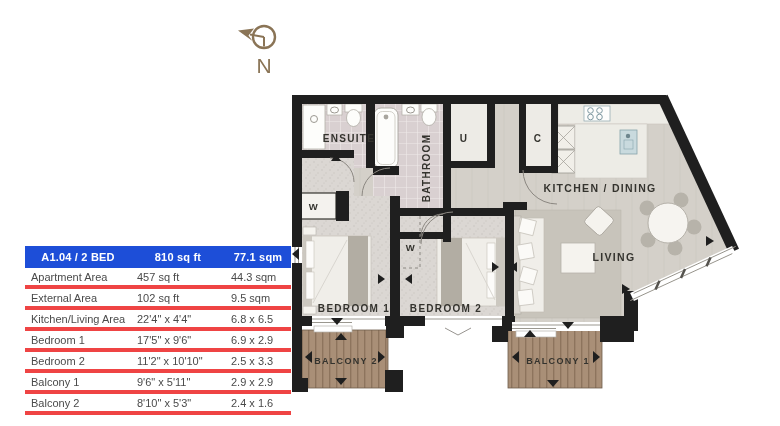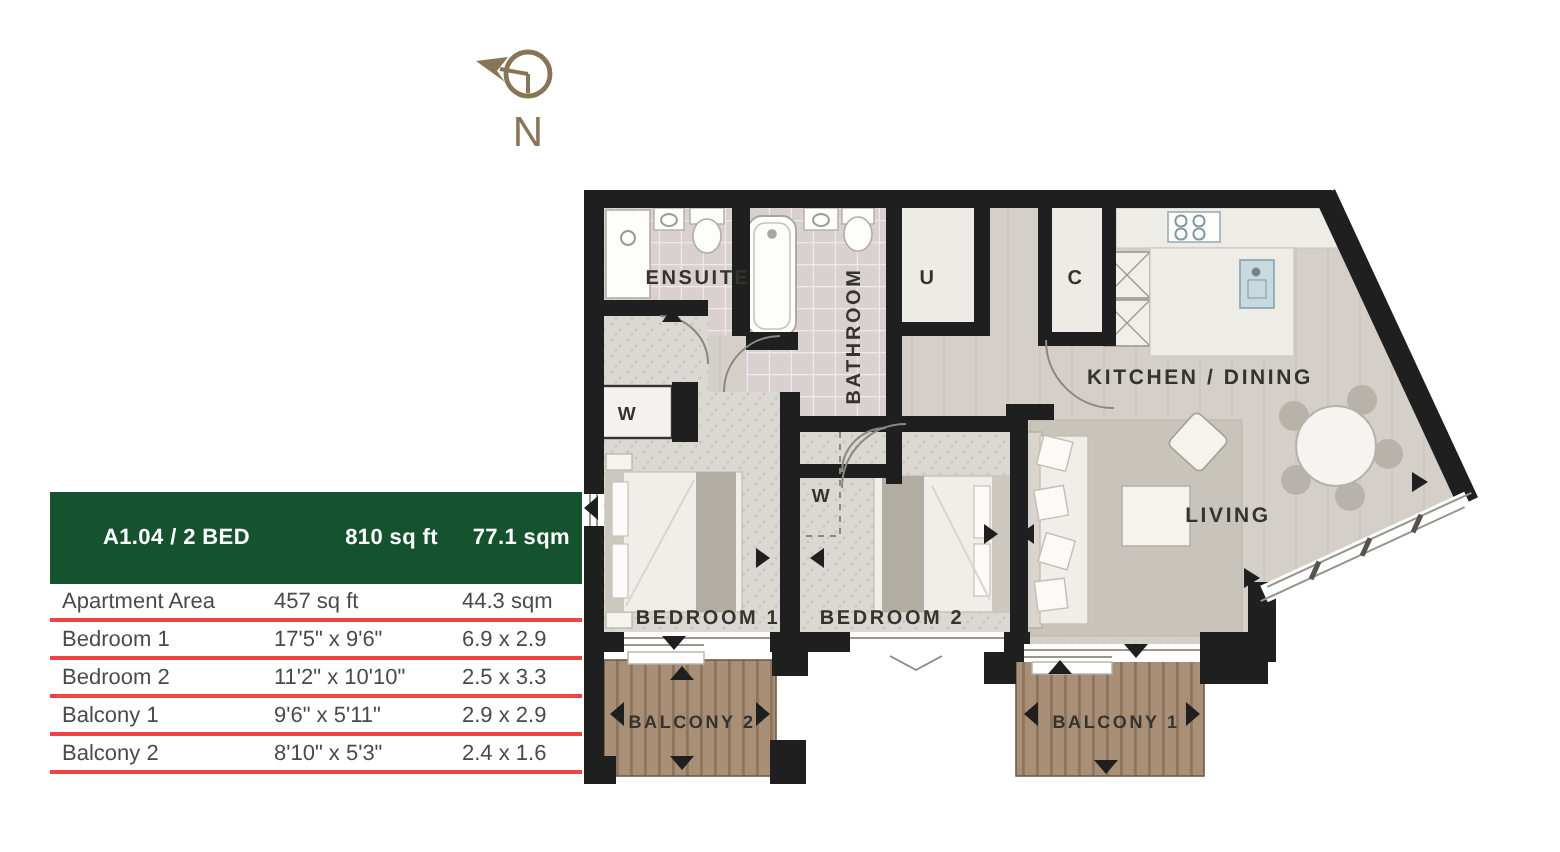--- a/index.html
+++ b/index.html
@@ -1,22 +1,22 @@
 <!DOCTYPE html>
 <html><head>
 <meta charset="utf-8">
 <style>
   html,body{margin:0;padding:0;background:#fff;}
   .canvas{position:relative;width:780px;height:426px;background:#ffffff;
           font-family:"Liberation Sans",sans-serif;overflow:hidden;}
   
   table.dims{position:absolute;left:25px;top:246px;width:266px;border-collapse:collapse;table-layout:fixed;}
-  table.dims th{background:#14532d;color:#ffffff;font-size:11px;font-weight:bold;
-                text-align:right;padding:17px 6px;letter-spacing:.2px;white-space:nowrap;}
-  table.dims td{font-size:11px;color:#4a4a4a;padding:2.5px 6px;border-bottom:2px solid #ef4444;
+  table.dims th{background:#1d4ed8;color:#ffffff;font-size:11px;font-weight:bold;
+                text-align:center;padding:5px 6px;letter-spacing:.2px;white-space:nowrap;}
+  table.dims td{font-size:11px;color:#4a4a4a;padding:2.5px 6px;border-bottom:4px solid #ef4444;
                 white-space:nowrap;overflow:hidden;}
   .col-label{width:106px;} .col-imp{width:94px;} .col-met{width:66px;}
   
   .compass{position:absolute;left:236px;top:18px;width:60px;height:62px;}
   
   svg.plan{position:absolute;left:0;top:0;}
   text.room{font-family:"Liberation Sans",sans-serif;font-weight:bold;fill:#34332e;
             letter-spacing:1.3px;text-anchor:middle;}
   text.north{font-family:"Liberation Sans",sans-serif;fill:#8a7456;text-anchor:middle;}
 </style>
@@ -46,20 +46,30 @@
         <th>A1.04 / 2 BED</th>
         <th>810 sq ft</th>
         <th>77.1 sqm</th>
       </tr>
     </thead>
     <tbody>
       <tr>
         <td>Apartment Area</td>
         <td>457 sq ft</td>
         <td>44.3 sqm</td>
+      </tr>
+      <tr>
+        <td>External Area</td>
+        <td>102 sq ft</td>
+        <td>9.5 sqm</td>
+      </tr>
+      <tr>
+        <td>Kitchen/Living Area</td>
+        <td>22'4" x 4'4"</td>
+        <td>6.8 x 6.5</td>
       </tr>
       <tr>
         <td>Bedroom 1</td>
         <td>17'5" x 9'6"</td>
         <td>6.9 x 2.9</td>
       </tr>
       <tr>
         <td>Bedroom 2</td>
         <td>11'2" x 10'10"</td>
         <td>2.5 x 3.3</td>

